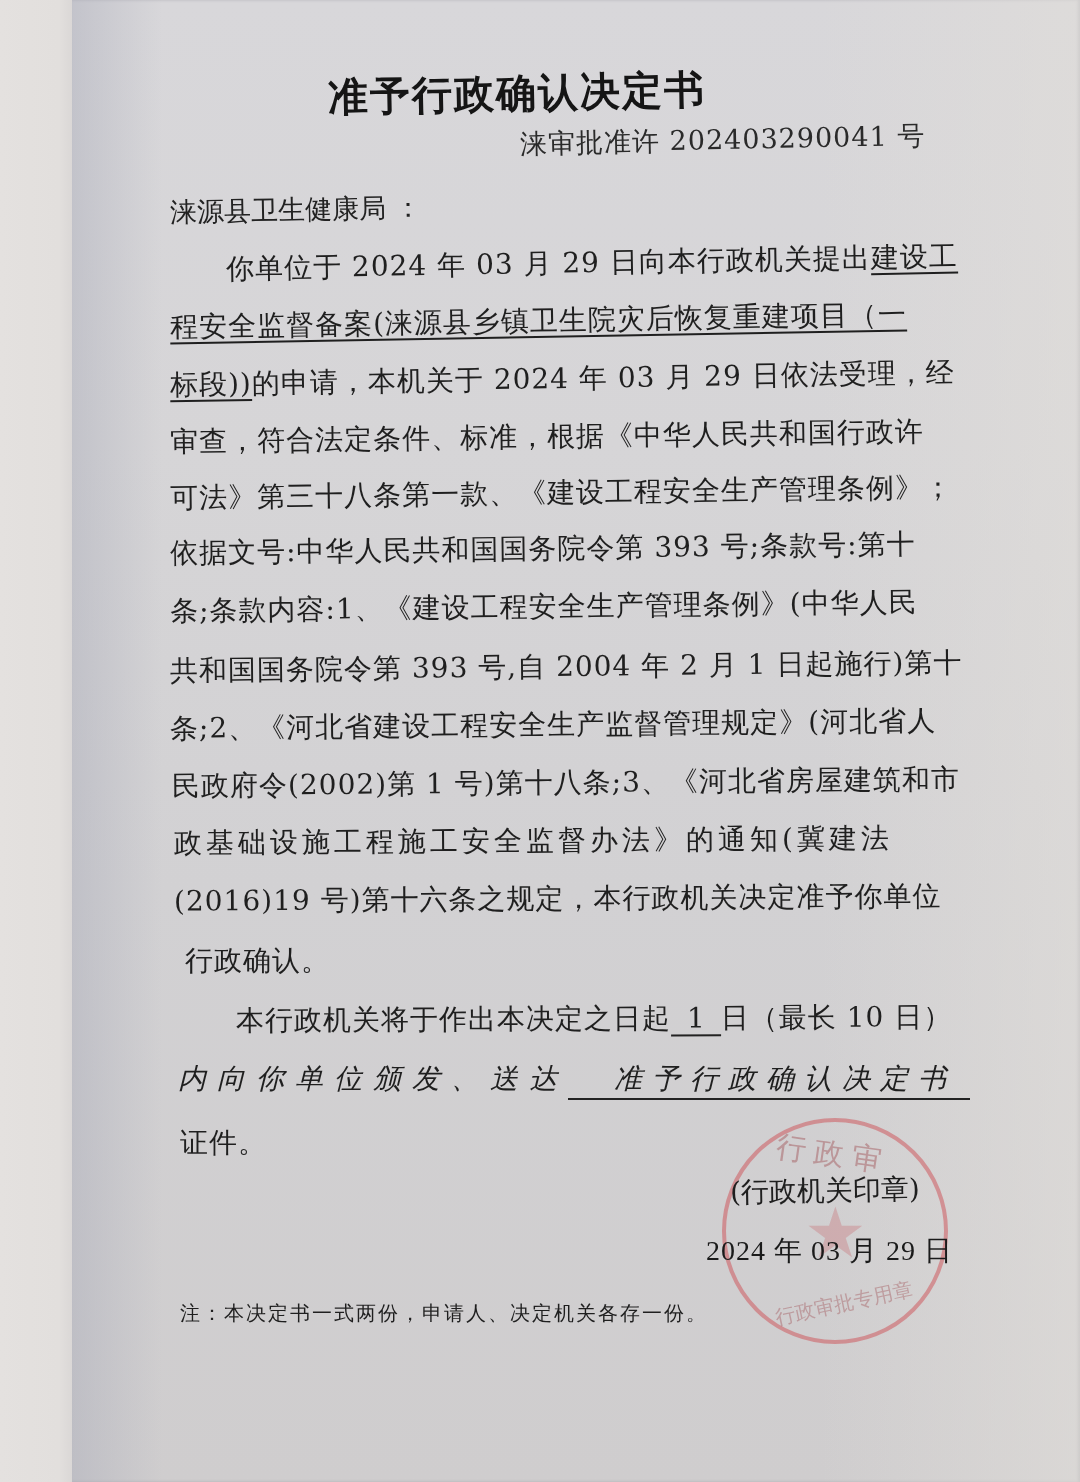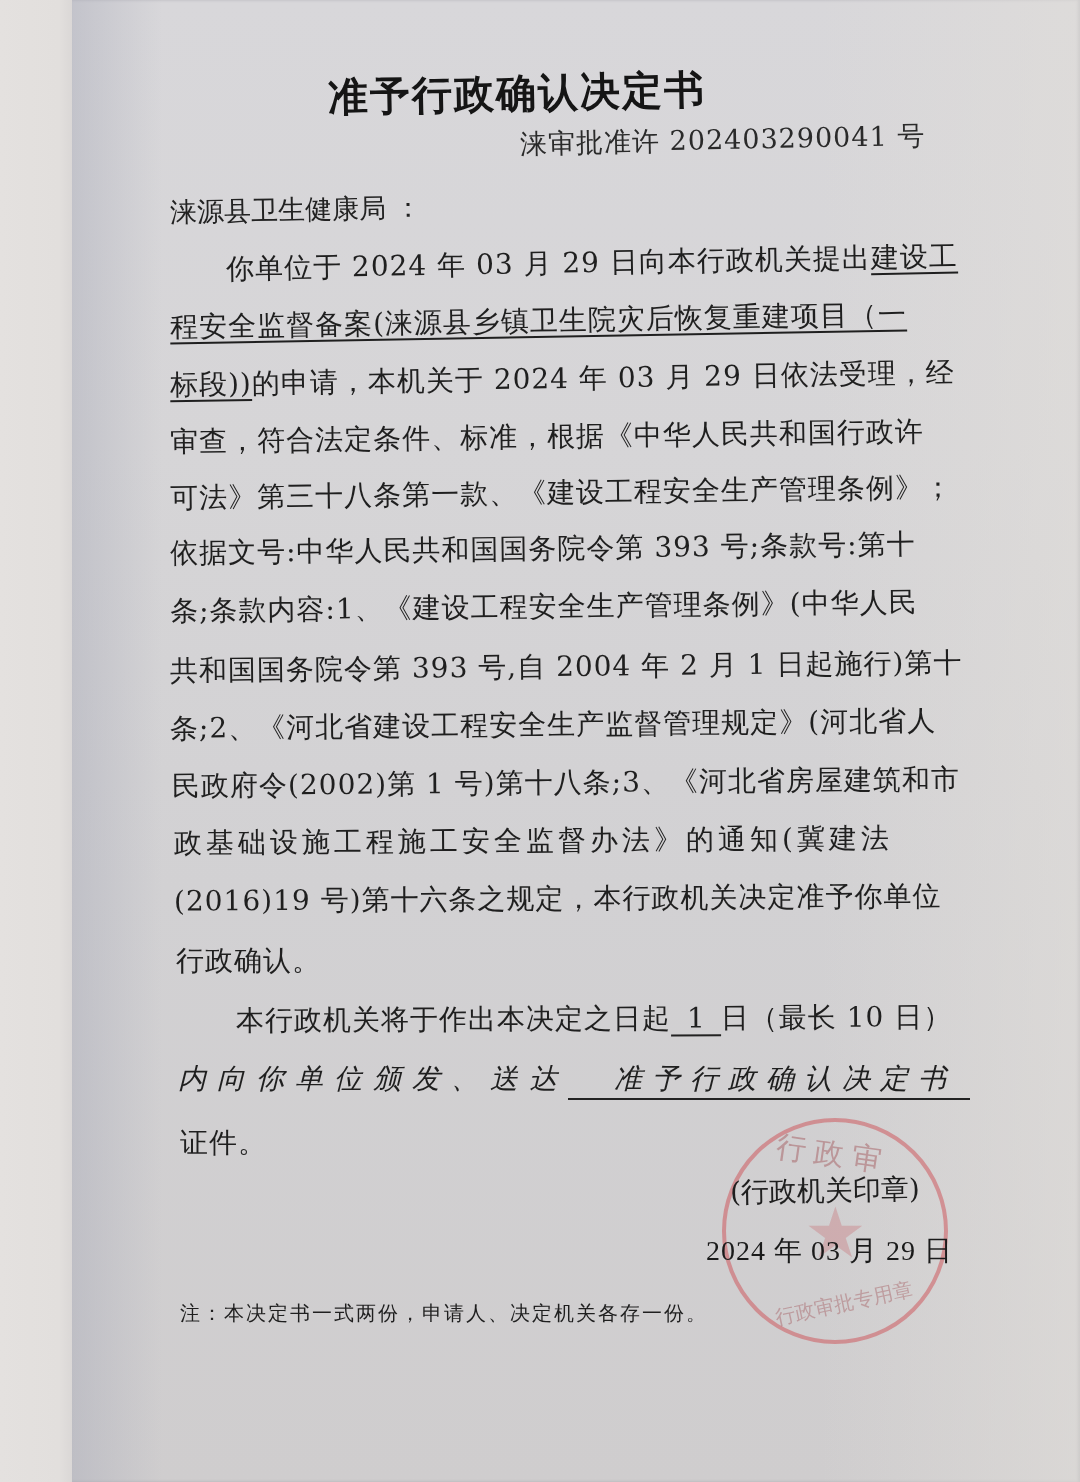--- a/index.html
+++ b/index.html
@@ -183,21 +183,21 @@
 </div>
 <div class="line" style="left:172px; top:764px; transform:rotate(-0.5deg);">
   <span>民政府令(2002)第 1 号)第十八条;3、《河北省房屋建筑和市</span>
 </div>
 <div class="line" style="left:174px; top:822px; transform:rotate(-0.4deg); letter-spacing:4px;">
   <span>政基础设施工程施工安全监督办法》的通知(冀建法</span>
 </div>
 <div class="line" style="left:174px; top:880px; transform:rotate(-0.4deg);">
   <span>(2016)19 号)第十六条之规定，本行政机关决定准予你单位</span>
 </div>
-<div class="line" style="left:176px; top:942px;">
+<div class="line" style="left:185px; top:942px;">
   <span>行政确认。</span>
 </div>
 
 <div class="line" style="left:236px; top:1000px; transform:rotate(-0.3deg);">
   <span>本行政机关将于作出本决定之日起</span><span class="blank" style="letter-spacing:0; padding:0 16px;">1</span><span>日（最长 10 日）</span>
 </div>
 <div class="line" style="left:178px; top:1060px; letter-spacing:11px;font-style:italic;">
   <span>内向你单位颁发、送达</span><span class="blank" style="padding-left:46px;">准予行政确认决定书</span>
 </div>
 <div class="line" style="left:180px; top:1124px;">

